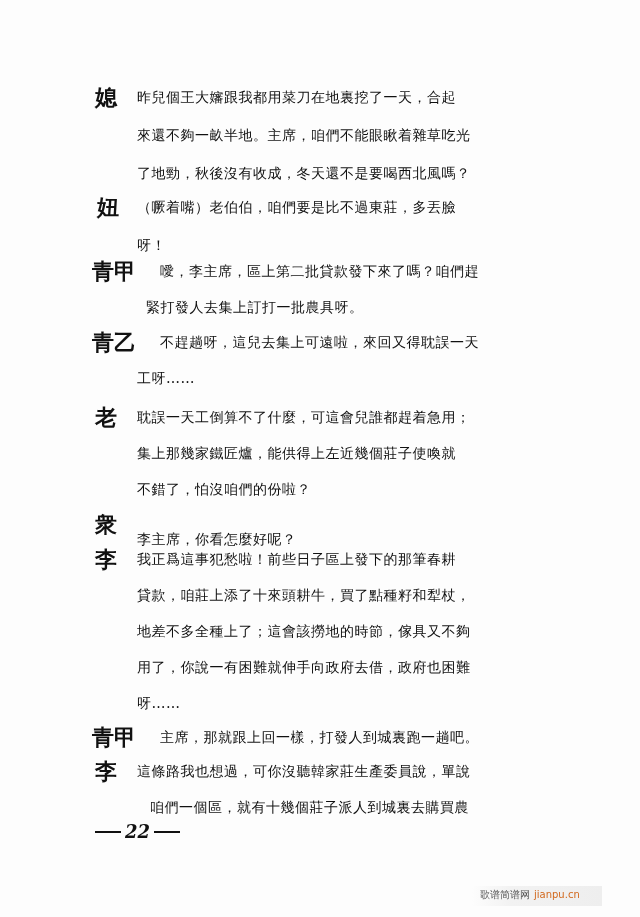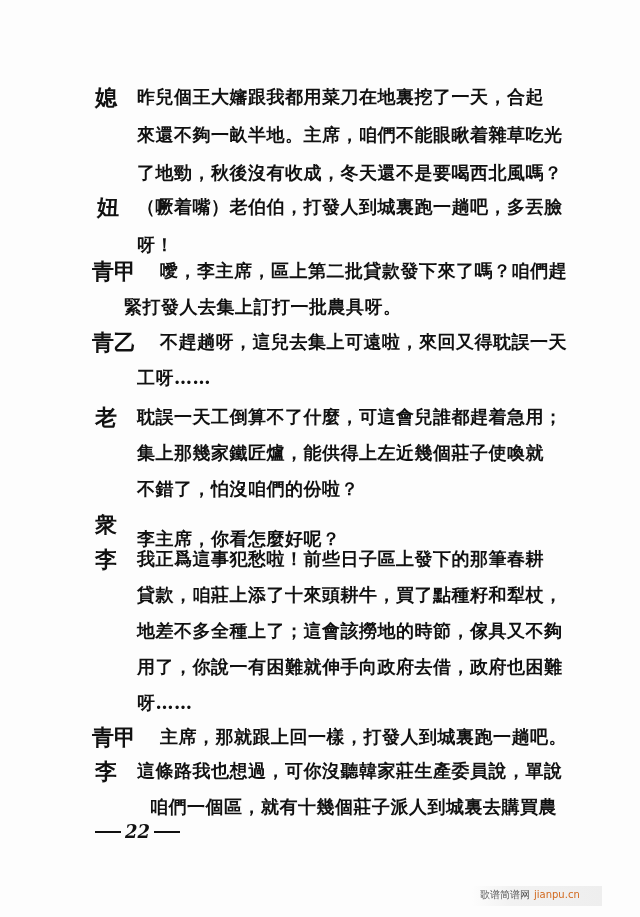--- a/index.html
+++ b/index.html
@@ -16,24 +16,24 @@
       color: #111111;
     }
     .page {
       position: absolute;
       left: 0; top: 0;
       width: 640px; height: 917px;
       background: #fdfdfd;
     }
     .line {
       position: absolute;
-      font-size: 18px;
+      font-size: 14px;
       line-height: 26px;
       white-space: nowrap;
-      font-weight: bold;
+      font-weight: normal;
       letter-spacing: 0.5px;
     }
     .speaker {
       position: absolute;
       font-size: 22px;
       line-height: 26px;
       white-space: nowrap;
       font-weight: bold;
     }
     .page-number {
@@ -76,28 +76,28 @@
 <div class="page">
 
   <span class="speaker" style="left:95px; top:84px;">媳</span>
   <span class="line" style="left:137px; top:84px;">昨兒個王大嬸跟我都用菜刀在地裏挖了一天，合起</span>
 
   <span class="line" style="left:137px; top:122px;">來還不夠一畝半地。主席，咱們不能眼瞅着雜草吃光</span>
 
   <span class="line" style="left:137px; top:160px;">了地勁，秋後沒有收成，冬天還不是要喝西北風嗎？</span>
 
   <span class="speaker" style="left:97px; top:194px;">妞</span>
-  <span class="line" style="left:137px; top:194px;">（噘着嘴）老伯伯，打發人到城裏跑一趟吧，多丟臉</span>
+  <span class="line" style="left:137px; top:194px;">（噘着嘴）老伯伯，咱們要是比不過東莊，多丟臉</span>
 
   <span class="line" style="left:137px; top:232px;">呀！</span>
 
   <span class="speaker" style="left:92px; top:258px;">青甲</span>
   <span class="line" style="left:160px; top:258px;">噯，李主席，區上第二批貸款發下來了嗎？咱們趕</span>
 
-  <span class="line" style="left:124px; top:294px;">緊打發人去集上訂打一批農具呀。</span>
+  <span class="line" style="left:146px; top:294px;">緊打發人去集上訂打一批農具呀。</span>
 
   <span class="speaker" style="left:92px; top:329px;">青乙</span>
   <span class="line" style="left:160px; top:329px;">不趕趟呀，這兒去集上可遠啦，來回又得耽誤一天</span>
 
   <span class="line" style="left:137px; top:365px;">工呀……</span>
 
   <span class="speaker" style="left:95px; top:404px;">老</span>
   <span class="line" style="left:137px; top:404px;">耽誤一天工倒算不了什麼，可這會兒誰都趕着急用；</span>
 
   <span class="line" style="left:137px; top:476px;">不錯了，怕沒咱們的份啦？</span>

